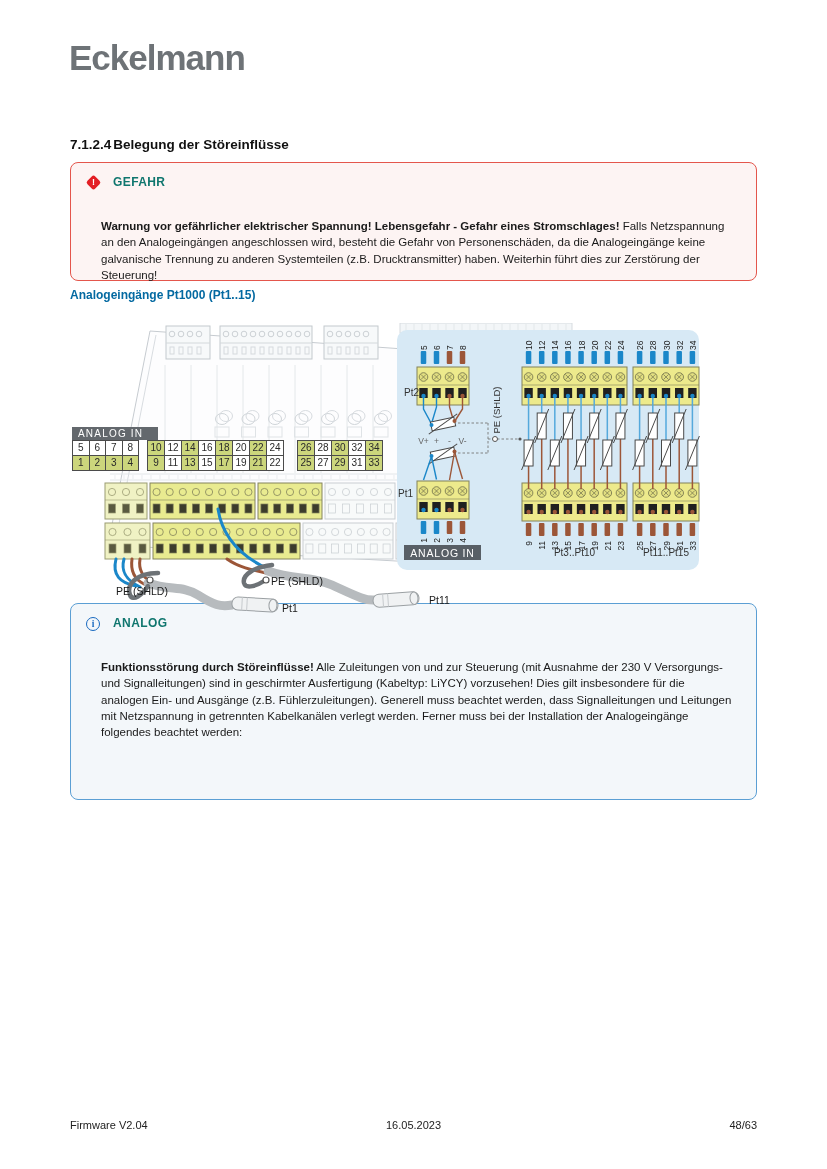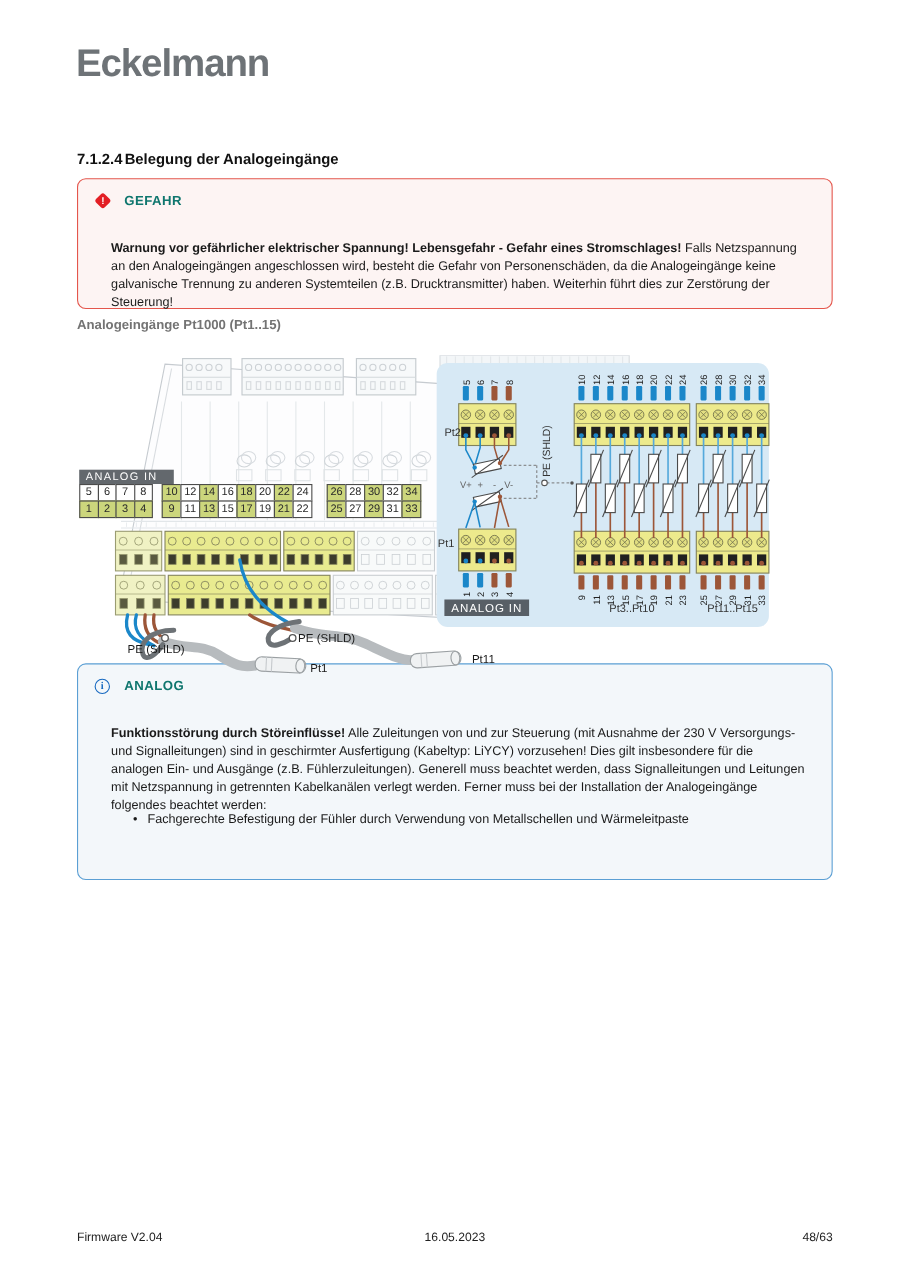--- a/index.html
+++ b/index.html
@@ -21,21 +21,21 @@
   .dicon::before{content:"!";display:block;transform:rotate(-45deg);color:#fff;font-size:9px;
          font-weight:bold;text-align:center;line-height:11px;}
   .nicon{position:absolute;left:15px;top:13px;width:12px;height:12px;border:1.7px solid #1769c0;
          border-radius:50%;box-sizing:content-box;}
   .nicon::before{content:"i";display:block;color:#1769c0;font-size:9.5px;font-weight:bold;
          text-align:center;line-height:12px;font-family:"Liberation Serif",serif;}
   .notice ul{position:absolute;left:50px;top:131px;margin:0;padding:0;list-style:none;width:620px;}
   .notice li{position:relative;padding-left:13px;font-size:11.5px;line-height:20.5px;}
   .notice li::before{content:"\2022";position:absolute;left:0;top:0;}
 
-  .fig-caption{position:absolute;left:70px;top:288px;font-size:12px;font-weight:bold;color:#737373;}
+  .fig-caption{position:absolute;left:70px;top:288px;font-size:12px;font-weight:bold;color:#0369a1;}
 
   
   .diagram{position:absolute;left:70px;top:323px;width:690px;height:295px;}
   .diagram svg{position:absolute;left:0;top:0;z-index:1;}
   .tnum{font-size:8.5px;fill:#222;}
   .slabel{font-size:10px;fill:#333;}
   .vmark{font-size:8.5px;fill:#666;}
   .badge-text{font-size:10.5px;fill:#fff;letter-spacing:.8px;}
   .pe-vert{font-size:9.5px;fill:#333;}
   .board-text{font-size:6px;fill:#c2c8cc;}
@@ -59,21 +59,21 @@
   .page-footer .fr{position:absolute;right:0;}
 </style>
 </head>
 <body>
 
 <div id="page">
 
   <div class="logo">Eckelmann</div>
 
   <div class="sec-heading">
-    <span class="num">7.1.2.4</span><span>Belegung der Analogeingänge</span>
+    <span class="num">7.1.2.4</span><span>Belegung der Störeinflüsse</span>
   </div>
 
   <div class="wbox danger">
     <div class="dicon"></div>
     <div class="wtitle">GEFAHR</div>
     <div class="wtext">
       <b>Warnung vor gefährlicher elektrischer Spannung! Lebensgefahr - Gefahr eines Stromschlages!</b>
       <span>Falls Netzspannung an den Analogeingängen angeschlossen wird, besteht die Gefahr von Personenschäden, da die Analogeingänge keine galvanische Trennung zu anderen Systemteilen (z.B. Drucktransmitter) haben. Weiterhin führt dies zur Zerstörung der Steuerung!</span>
     </div>
   </div>
@@ -780,21 +780,20 @@
   </div>
 
   <div class="wbox notice">
     <div class="nicon"></div>
     <div class="wtitle">ANALOG</div>
     <div class="wtext">
       <b>Funktionsstörung durch Störeinflüsse!</b>
       <span>Alle Zuleitungen von und zur Steuerung (mit Ausnahme der 230 V Versorgungs- und Signalleitungen) sind in geschirmter Ausfertigung (Kabeltyp: LiYCY) vorzusehen! Dies gilt insbesondere für die analogen Ein- und Ausgänge (z.B. Fühlerzuleitungen). Generell muss beachtet werden, dass Signalleitungen und Leitungen mit Netzspannung in getrennten Kabelkanälen verlegt werden. Ferner muss bei der Installation der Analogeingänge folgendes beachtet werden:</span>
     </div>
     <ul>
-      <li>Fachgerechte Befestigung der Fühler durch Verwendung von Metallschellen und Wärmeleitpaste</li>
     </ul>
   </div>
 
   <div class="page-footer">
     <span class="fl">Firmware V2.04</span>
     <span class="fc">16.05.2023</span>
     <span class="fr">48/63</span>
   </div>
 </div>
 

